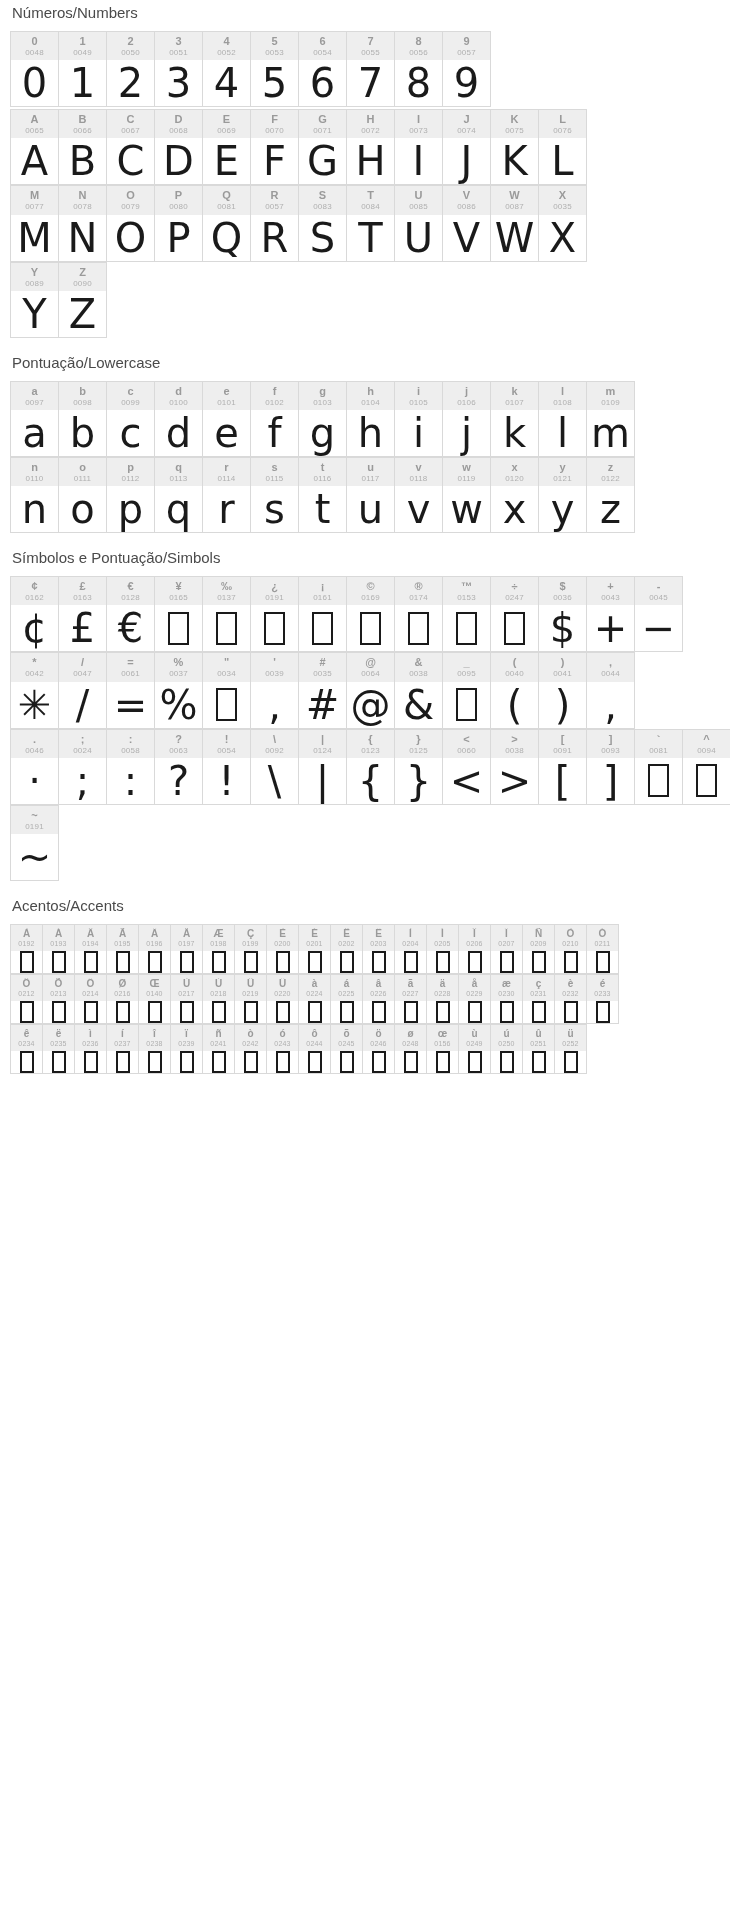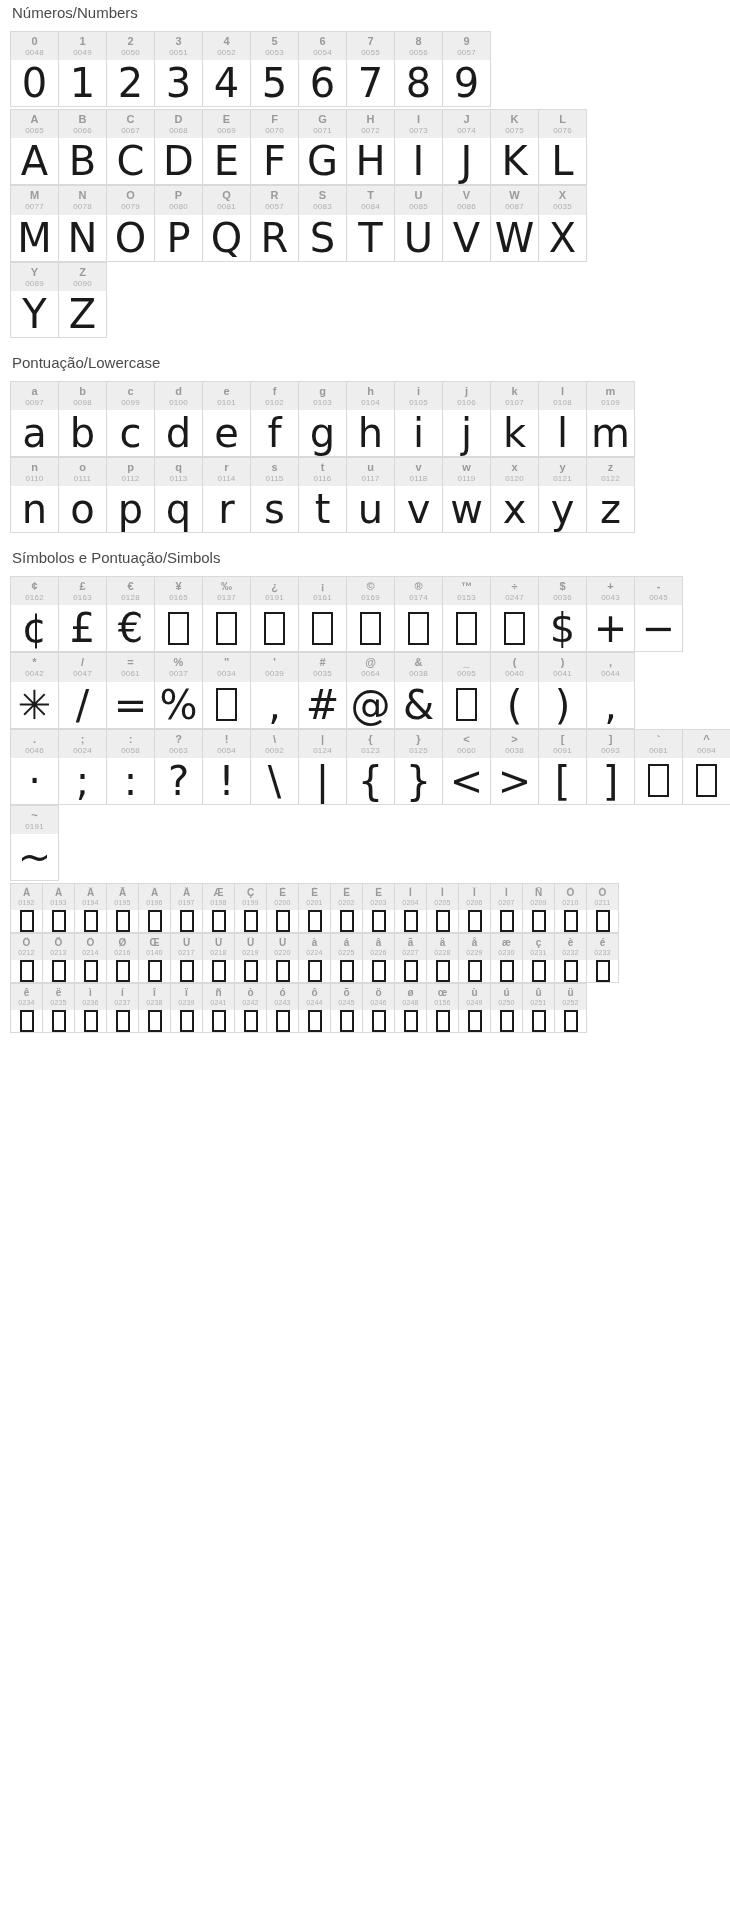--- a/index.html
+++ b/index.html
@@ -888,20 +888,21 @@
         <div class="glyph-row">
           <div class="cell">
             <div class="head">
               <span class="ch">~</span>
               <span class="code">0191</span>
             </div>
             <div class="sample handwrite">~</div>
           </div>
         </div>
       </div>
+      <div class="section-title">Acentos/Accents</div>
       <div class="glyph-block size-acc">
         <div class="glyph-row">
           <div class="cell">
             <div class="head">
               <span class="ch">À</span>
               <span class="code">0192</span>
             </div>
             <div class="sample handwrite missing">
               <span class="tofu"></span>
             </div>

